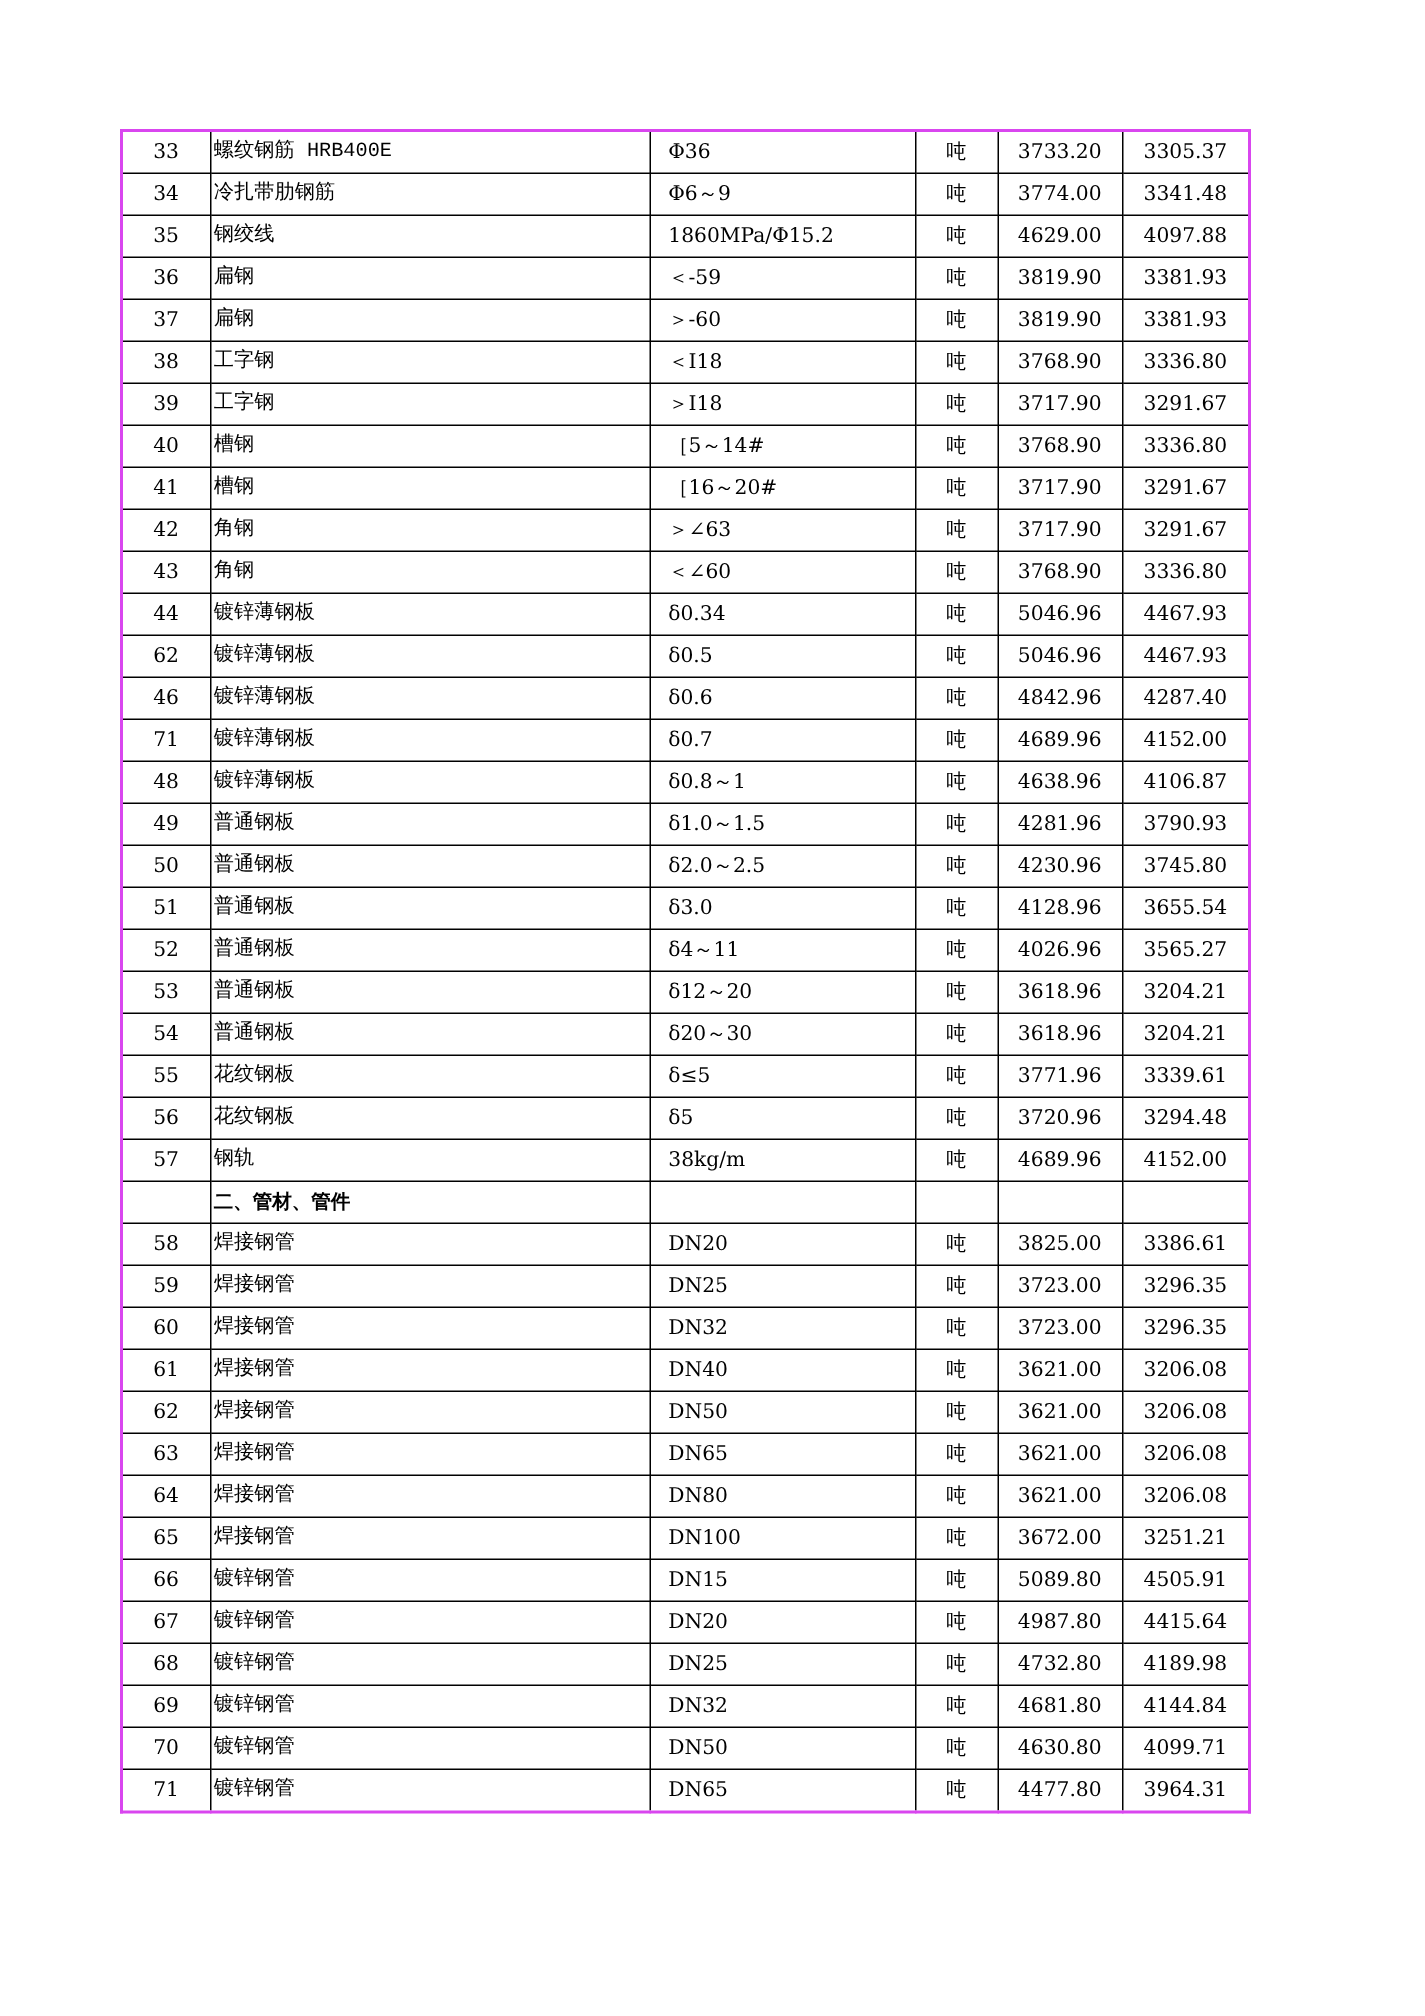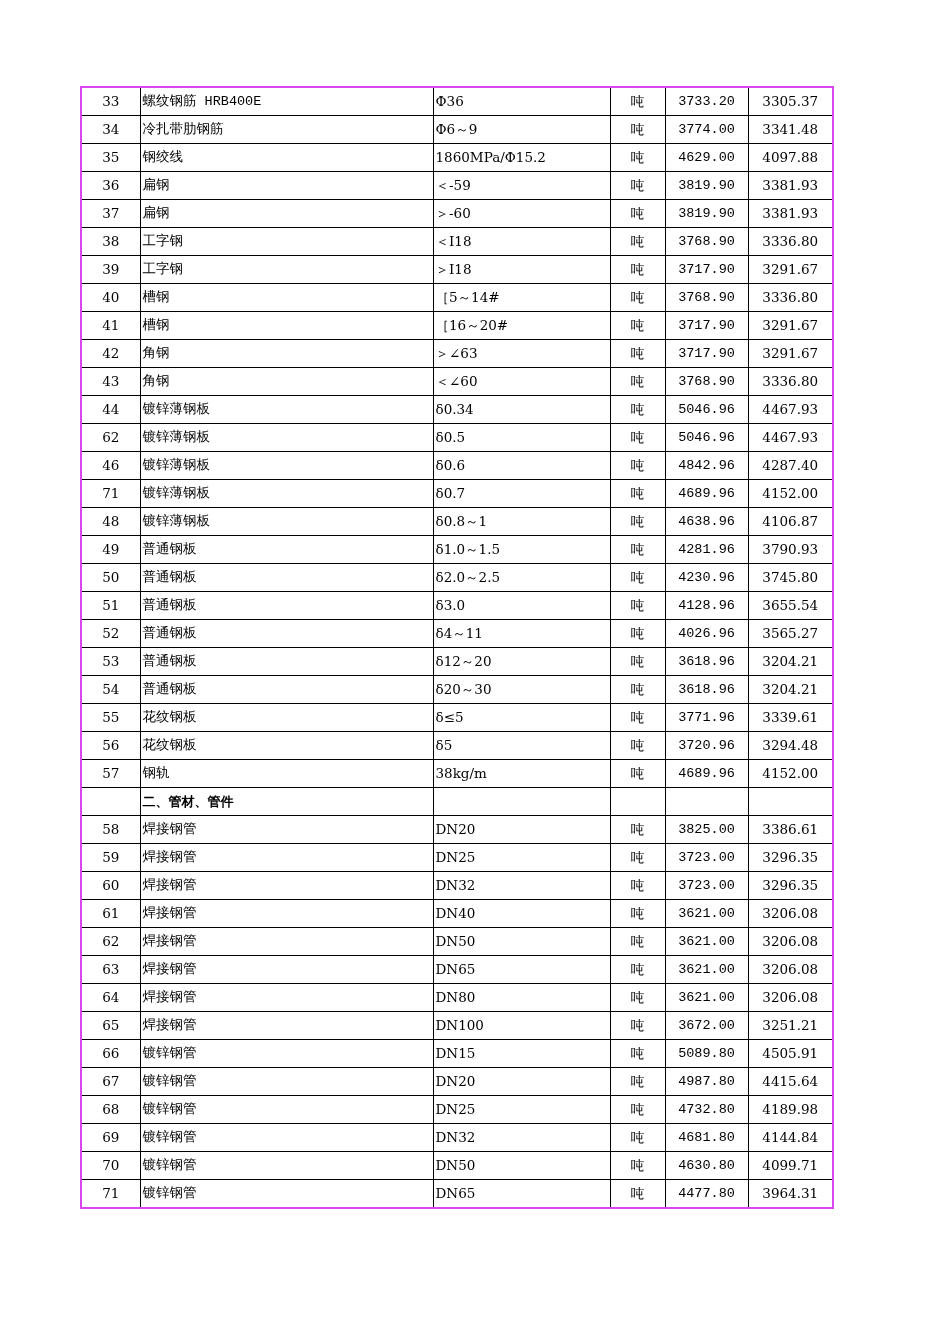--- a/index.html
+++ b/index.html
@@ -29,23 +29,23 @@
     height: 27.7px;
     padding: 0 2px;
     font-size: 13.5px;
     line-height: 27px;
     white-space: nowrap;
     overflow: hidden;
     box-sizing: border-box;
   }
   #price-table td.c-no { text-align: center; }
   #price-table td.c-name { text-align: left; padding-left: 2px; }
-  #price-table td.c-spec { text-align: left; padding-left: 2px; }
+  #price-table td.c-spec { text-align: left; padding-left: 12px; }
   #price-table td.c-unit { text-align: center; }
-  #price-table td.c-p1 { text-align: center; font-family: Liberation Mono, monospace; }
+  #price-table td.c-p1 { text-align: center; }
   #price-table td.c-p2 { text-align: center; }
   #price-table tr.section td.c-name {
     font-weight: bold;
     font-family: "DejaVu Sans", "Liberation Sans", sans-serif;
     font-size: 13px;
   }
   .c-name { font-family: Liberation Mono, monospace; }
 </style>
 </head>
 <body>

